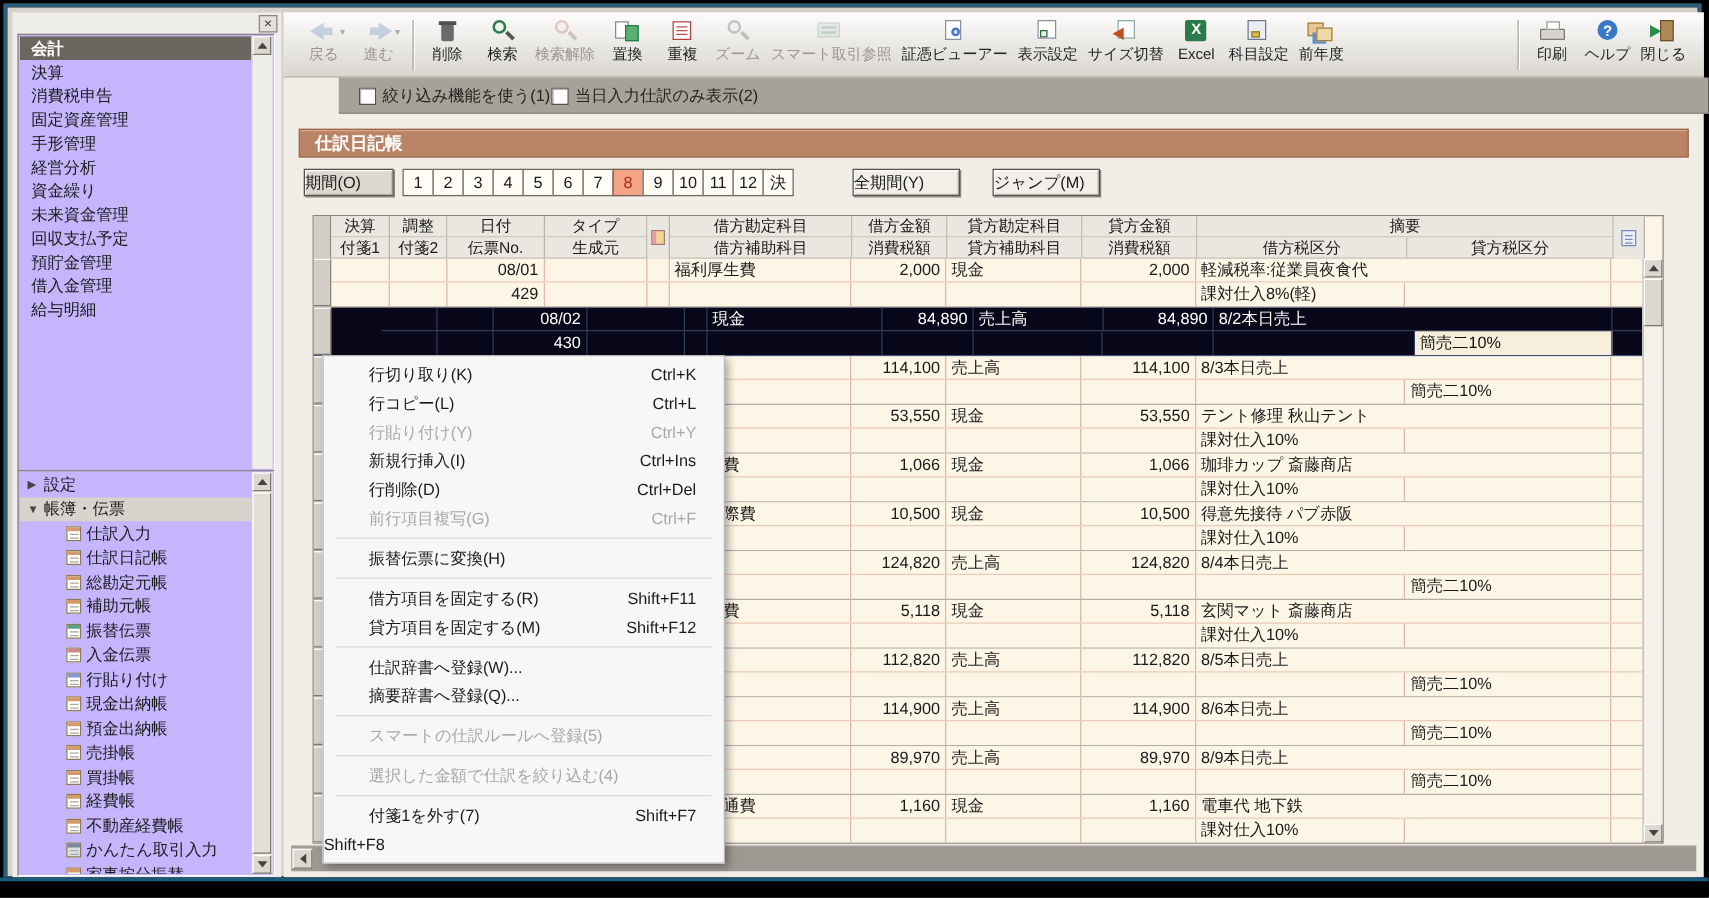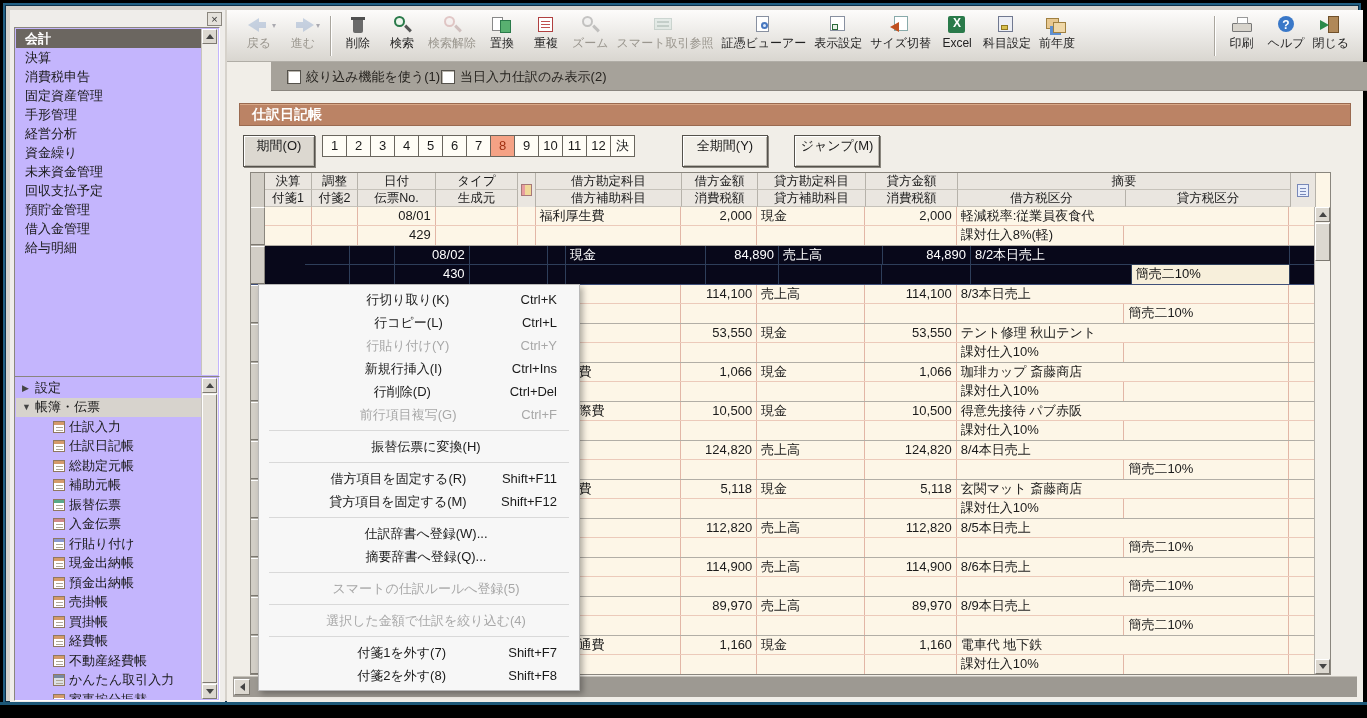--- a/index.html
+++ b/index.html
@@ -94,21 +94,21 @@
   .i-close::after{left:2px;top:6px;border-top:5px solid transparent;border-bottom:5px solid transparent;border-left:9px solid #2a8a4a;}
 
   .filterbar{position:absolute;left:0;top:52px;width:100%;height:29px;background:#a6a29a;border-bottom:1px solid #8a867f;box-sizing:border-box;margin-left:44px;}
   .fcheck{position:absolute;top:6px;display:flex;align-items:center;gap:5px;font-size:13px;color:#26231f;}
   .cb{width:12px;height:12px;background:#fff;border:1px solid #55524c;box-shadow:inset 1px 1px 0 #b8b4ac;flex:none;}
 
   .titlebar{position:absolute;left:12px;top:93px;width:1112px;height:23px;background:#bb8365;border:1px solid #9a6a50;
             color:#fff;font-weight:bold;font-size:14px;line-height:21px;padding-left:12px;box-sizing:border-box;
             box-shadow:inset 0 1px 0 #d8a888;}
   .periodrow{position:absolute;left:0;top:124px;width:100%;height:26px;}
-  .wbtn{position:absolute;height:32px;line-height:20px;text-align:center;font-size:13px;background:#f2efe8;
+  .wbtn{position:absolute;height:22px;line-height:20px;font-size:13px;background:#f2efe8;
         border:1px solid #55524c;box-shadow:inset 1px 1px 0 #fff,inset -1px -1px 0 #b8b4ac,1px 1px 0 #8a867e;box-sizing:border-box;}
   .wbtn.gray{background:#dcd8d0;}
   .months{position:absolute;left:96px;top:1px;display:flex;}
   .pm{width:25px;height:22px;line-height:20px;text-align:center;font-size:13px;background:#fffdf6;
       border:1px solid #6a665e;margin-left:-1px;box-sizing:border-box;}
   .pm.on{background:#f5a285;color:#a03010;}
 
   
   .grid{position:absolute;left:23px;top:162px;width:1081px;height:503px;background:#fdf6e7;
         border:1px solid #8a867e;box-sizing:border-box;}
@@ -151,21 +151,21 @@
 
   .bstrip{position:absolute;left:6px;top:666px;width:1124px;height:20px;background:#9d9992;border-top:1px solid #c6c2ba;}
   .hs-btn{position:absolute;left:1px;top:2px;width:16px;height:16px;background:#dcd8d0;
           border:1px solid;border-color:#fff #7d7971 #7d7971 #fff;box-sizing:border-box;}
   .tri-left{width:0;height:0;border-top:4px solid transparent;border-bottom:4px solid transparent;border-right:5px solid #444;margin:3px auto 0;}
 
   
   .cmenu{position:absolute;left:258px;top:284px;width:322px;z-index:50;background:#f7f7f7;
          border:1px solid #b8b8b8;box-shadow:3px 3px 6px rgba(0,0,0,.3);padding:3px 0;box-sizing:border-box;}
   .mi{height:23px;line-height:23px;display:flex;font-size:13px;color:#1a1a1a;}
-  .mi-label{padding-left:36px;flex:1;white-space:nowrap;text-align:center;}
+  .mi-label{padding-left:36px;flex:1;white-space:nowrap;}
   .mi-short{padding-right:22px;white-space:nowrap;}
   .mi.dis{color:#a8a8a8;}
   .mi.hl{background:#e4e4e4;}
   .mi.sep{height:1px;background:#d9d9d9;margin:4px 10px;}
 </style>
 </head>
 <body>
 
 <div class="screen">
   <div class="window">
@@ -1052,19 +1052,18 @@
         
         
       </div>
 
       <div class="mi">
         <span class="mi-label">付箋1を外す(7)</span>
         <span class="mi-short">Shift+F7</span>
       </div>
 
       <div class="mi">
-        <span class="mi-label">付箋2を外す(8)</span>
         <span class="mi-short">Shift+F8</span>
       </div>
     </div>
 
   <div class="cutband"></div>
 </div>
 
 </body></html>

